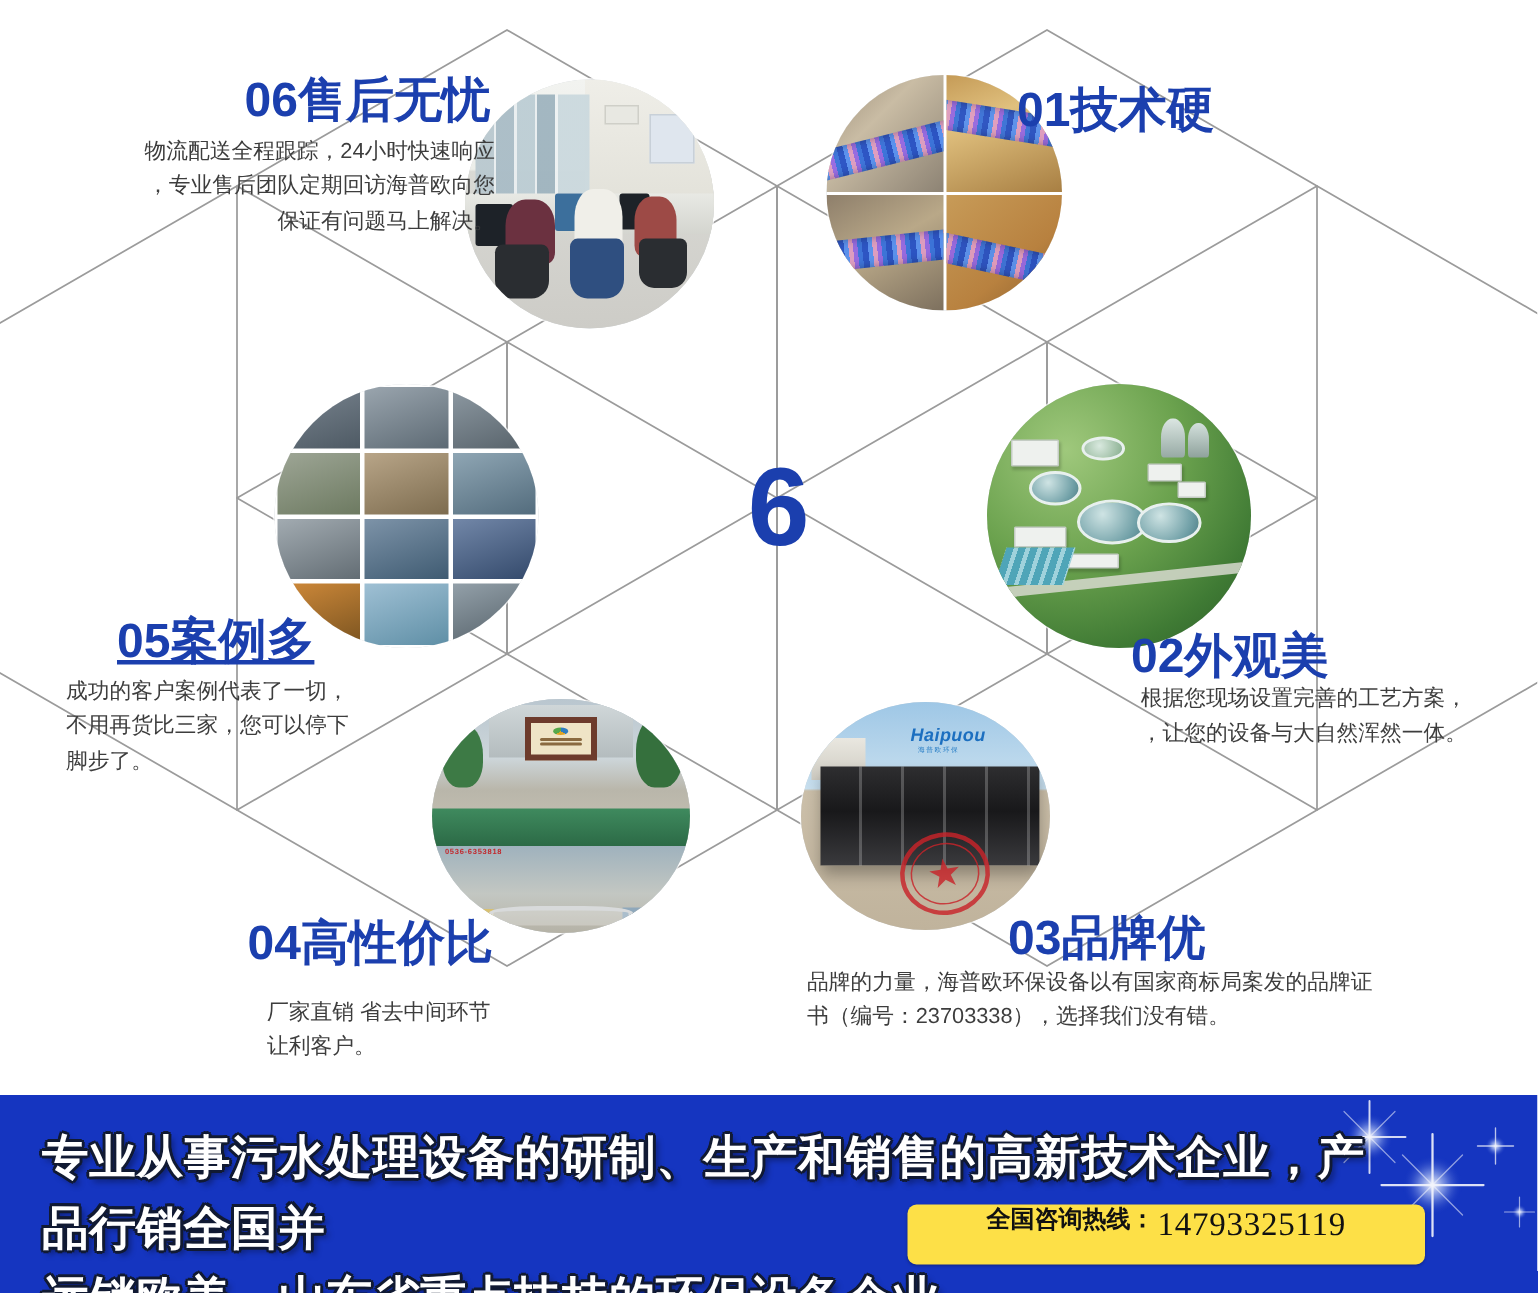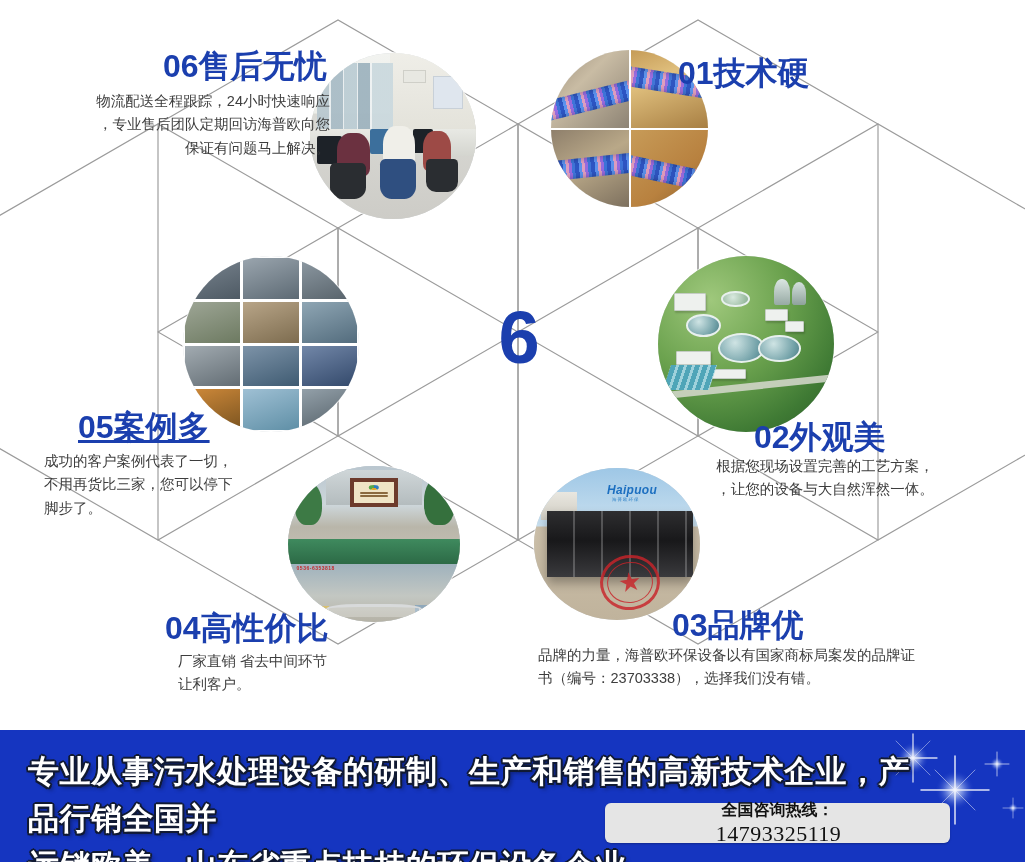--- a/index.html
+++ b/index.html
@@ -166,22 +166,22 @@
   .banner{ position:absolute; left:0; top:730px; width:1025px; height:132px;
      background:#1535c0; overflow:hidden; }
   .banner .sparkles{ position:absolute; right:0; top:0; width:220px; height:132px; }
   .banner .text{ position:absolute; left:28px; top:18px; width:900px;
      color:#ffffff; font-weight:bold; font-size:31px; line-height:1.52; letter-spacing:.5px;
      text-shadow:
         2px 0 0 #111a33, -2px 0 0 #111a33, 0 2px 0 #111a33, 0 -2px 0 #111a33,
         1.5px 1.5px 0 #111a33, -1.5px 1.5px 0 #111a33, 1.5px -1.5px 0 #111a33, -1.5px -1.5px 0 #111a33,
         3px 3px 4px rgba(0,0,0,.45); }
   .hotline{ position:absolute; left:605px; top:803px; width:345px; height:40px;
-     background:#e5e5e5; border-radius:6px; display:flex; align-items:center; justify-content:center;
-     box-shadow:0 1px 2px rgba(0,0,0,.25);flex-direction:column; }
+     background:#fde047; border-radius:6px; display:flex; justify-content:center;
+     box-shadow:0 1px 2px rgba(0,0,0,.25); }
   .hotline .lbl{ font-family:"Liberation Serif","DejaVu Serif",serif; font-size:16px; color:#111; font-weight:bold;}
   .hotline .num{ font-family:"Liberation Serif","DejaVu Serif",serif; font-size:22px; color:#111; margin-left:2px; letter-spacing:.5px;}
 </style>
 </head>
 <body>
 
 <div id="stage">
 
   <svg class="hexlayer" viewBox="0 0 1025 730" preserveAspectRatio="none" aria-hidden="true">
     <g fill="none" stroke="#9b9b9b" stroke-width="1.15" stroke-linejoin="miter">
@@ -253,21 +253,21 @@
       <div class="silo"></div>
         <div class="silo2"></div>
       <div class="t4 tank"></div>
         <div class="t1 tank"></div>
         <div class="t2 tank"></div>
         <div class="t3 tank"></div>
       <div class="pool"></div>
     </div>
   </div>
   <div class="title" style="left:754px; top:416px; font-size:32px;">02外观美</div>
-  <div class="desc r" style="left:644px; top:455px; width:362px;text-align:center;">根据您现场设置完善的工艺方案，
+  <div class="desc r" style="left:616px; top:455px; width:362px;">根据您现场设置完善的工艺方案，
 ，让您的设备与大自然浑然一体。</div>
 
   <div class="photo ph-equip" style="left:534px; top:468px; width:166px; height:152px;">
     <div class="inner">
       <div class="bldg"></div>
       <div class="tankbody"></div>
       <div class="logo">Haipuou</div>
       <div class="logosub">海普欧环保</div>
       <div class="stamp">
         <span class="ring"></span>
@@ -294,21 +294,21 @@
       </div>
       <div class="bottom">
         <div class="redtxt">0536-6353818</div>
         <div class="yel"></div>
           <div class="blu"></div>
         <div class="arch"></div>
       </div>
     </div>
   </div>
   <div class="title" style="left:165px; top:607px; font-size:32px;">04高性价比</div>
-  <div class="desc l" style="left:178px; top:650px; width:300px;">厂家直销 省去中间环节
+  <div class="desc l" style="left:178px; top:664px; width:300px;">厂家直销 省去中间环节
 让利客户。</div>
 
   <div class="photo ph-cases" style="left:183px; top:256px; width:176px; height:176px;">
     <div class="inner">
       <div class="grid">
         <div class="c" style="background:linear-gradient(160deg,#7d8893,#4e5a64)"></div>
         <div class="c" style="background:linear-gradient(160deg,#9aa5ae,#5d6a74)"></div>
         <div class="c" style="background:linear-gradient(160deg,#8e9aa3,#566169)"></div>
         <div class="c" style="background:linear-gradient(160deg,#9ea696,#6d7a61)"></div>
         <div class="c" style="background:linear-gradient(160deg,#b8a588,#7d6c4f)"></div>

